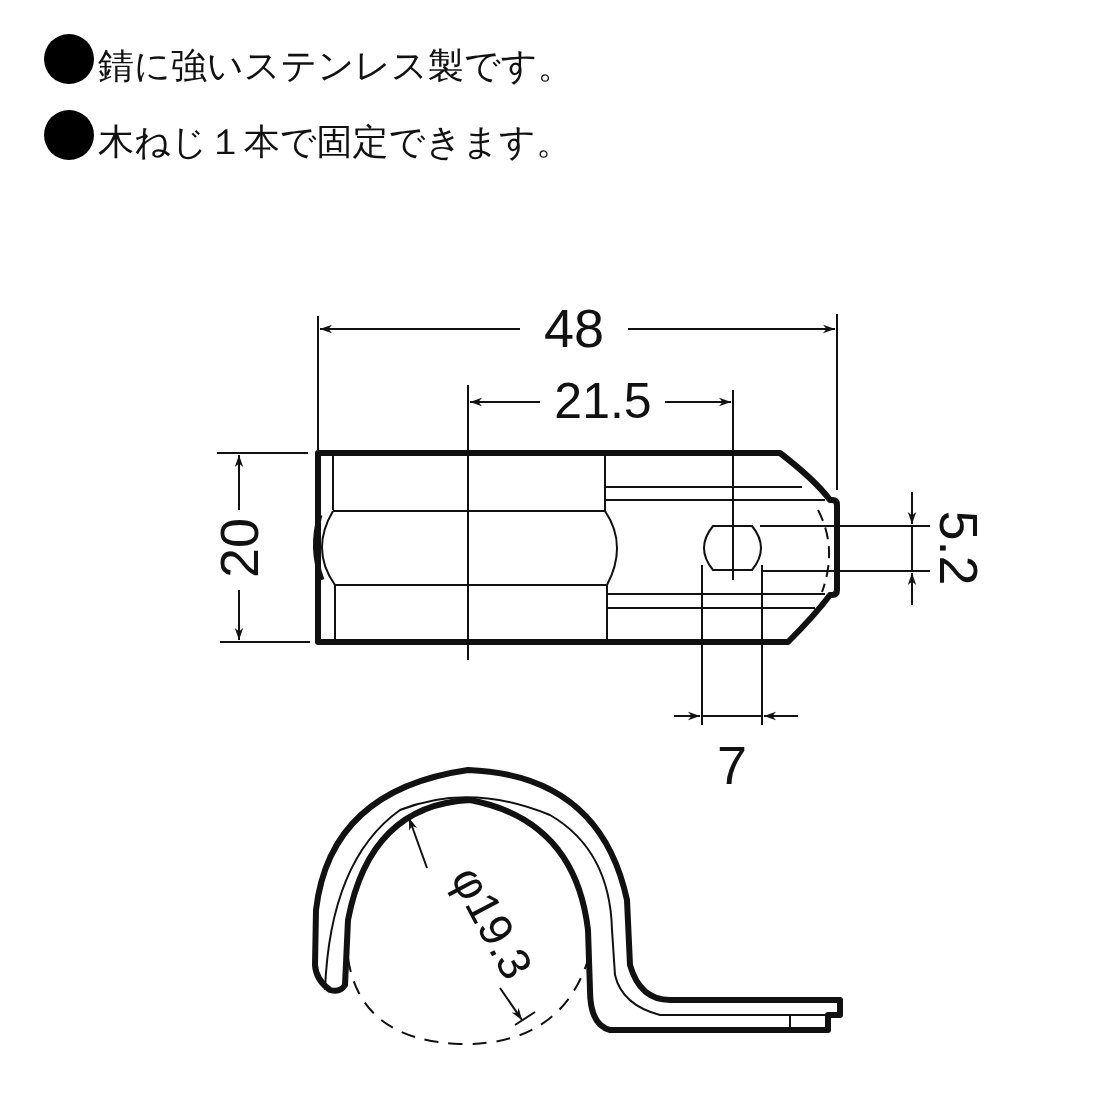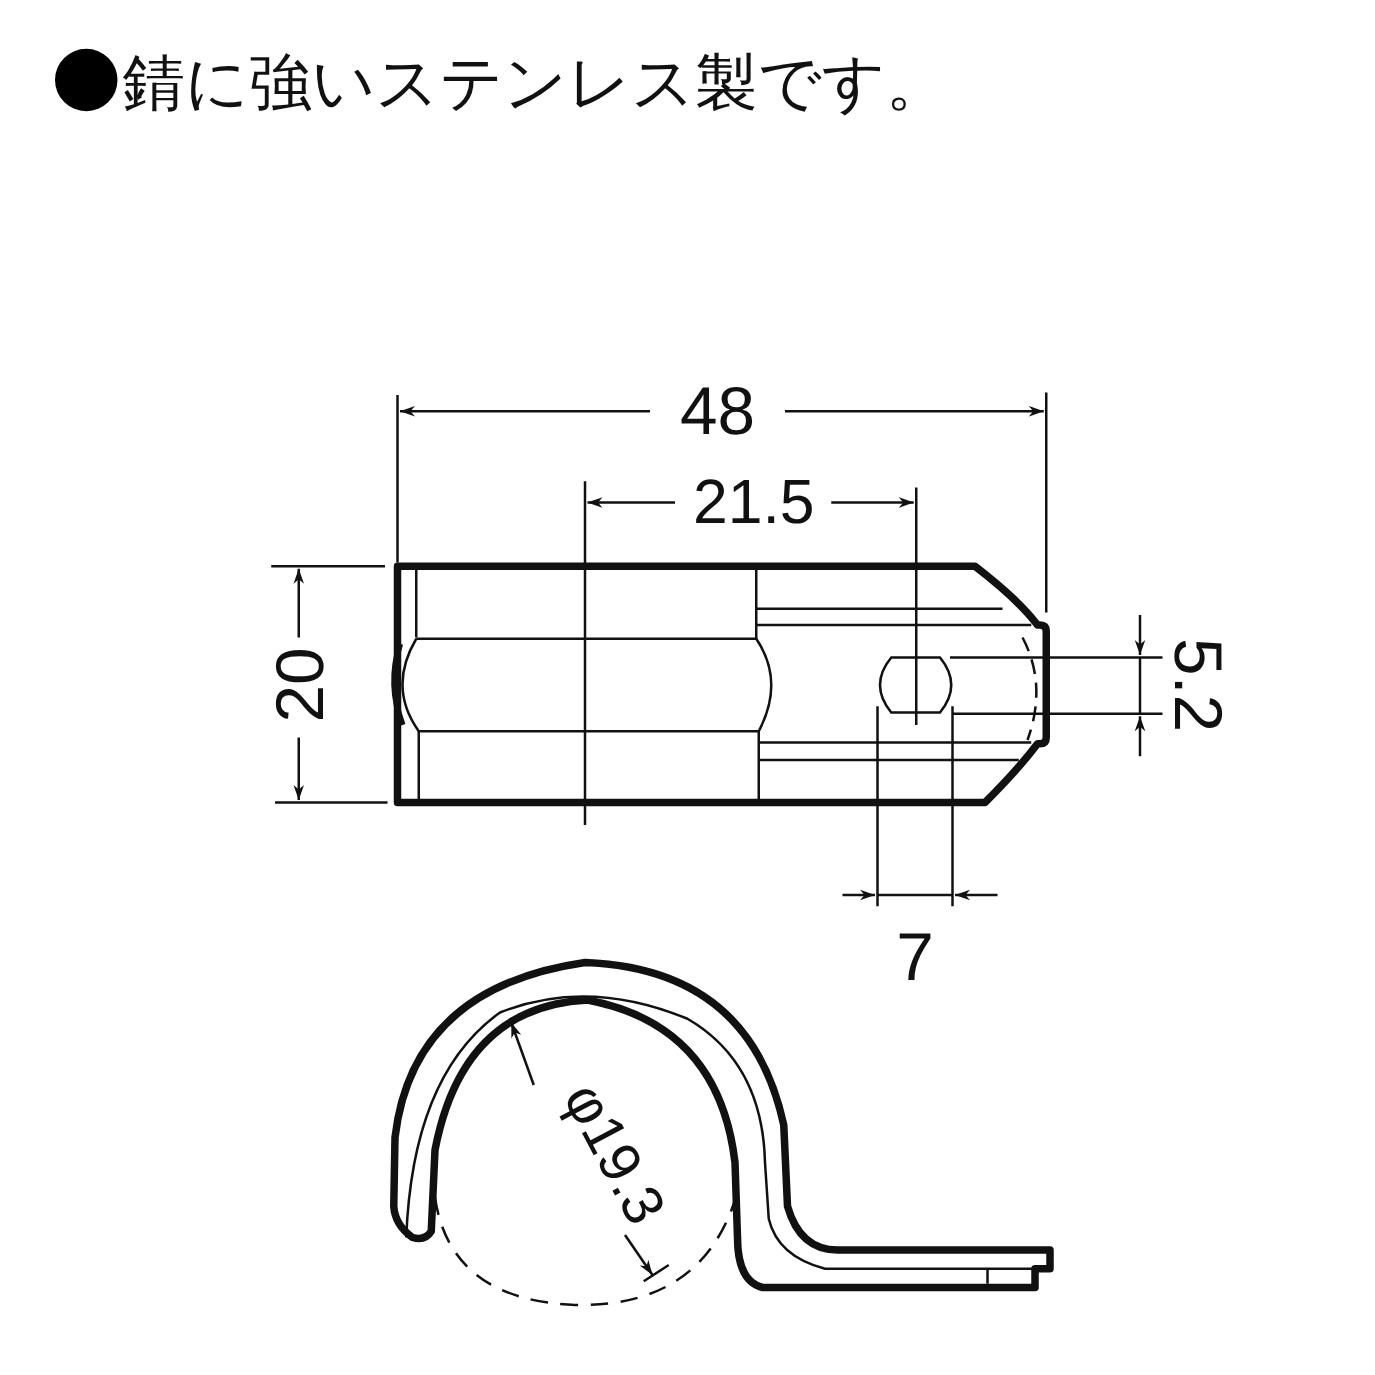--- a/index.html
+++ b/index.html
@@ -1,27 +1,28 @@
 <!DOCTYPE html>
 <html><head>
 <meta charset="utf-8">
 <style>
   html, body { margin:0; padding:0; background:#ffffff; }
   body { width:1100px; height:1100px; position:relative; overflow:hidden; font-family:"DejaVu Sans", sans-serif; }
   .feature-list { position:absolute; left:44px; top:28px; }
-  .feature-line { font-size:50px; line-height:76px; color:#111; white-space:nowrap; letter-spacing:0px; }
+  .feature-line { font-size:36px; line-height:76px; color:#111; white-space:nowrap; letter-spacing:0px; }
   .bullet { display:inline-block; width:50px; height:50px; border-radius:50%; background:#000; vertical-align:-6px; margin-right:4px; }
   svg { position:absolute; left:0; top:0; }
   .dimtext { font-family:"Liberation Sans", sans-serif; fill:#111; }
 </style>
 </head>
 <body>
 
 <div class="feature-list">
   <div class="feature-line"><span class="bullet"></span><span>錆に強いステンレス製です。</span></div>
+  <div class="feature-line"><span class="bullet"></span><span>木ねじ１本で固定できます。</span></div>
 </div>
 
 <svg width="1100" height="1100" viewBox="0 0 1100 1100">
   <defs>
     <marker id="arr" viewBox="0 0 10 10" refX="10" refY="5" markerWidth="12" markerHeight="12" markerUnits="userSpaceOnUse" orient="auto-start-reverse">
       <path d="M0,1.5 L10,5 L0,8.5 L3,5 Z" fill="#111"></path>
     </marker>
   </defs>
 
   <g stroke="#111" fill="none">

